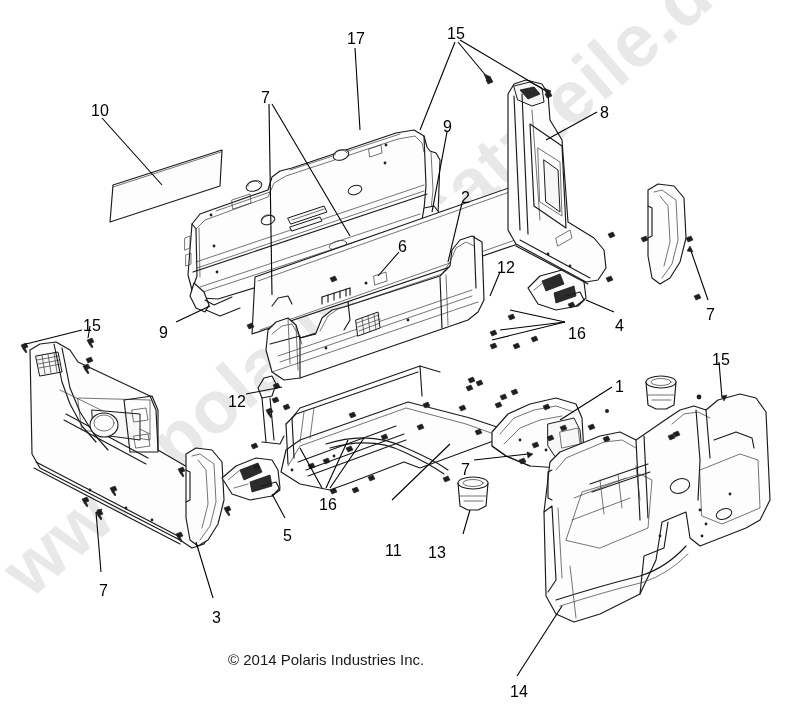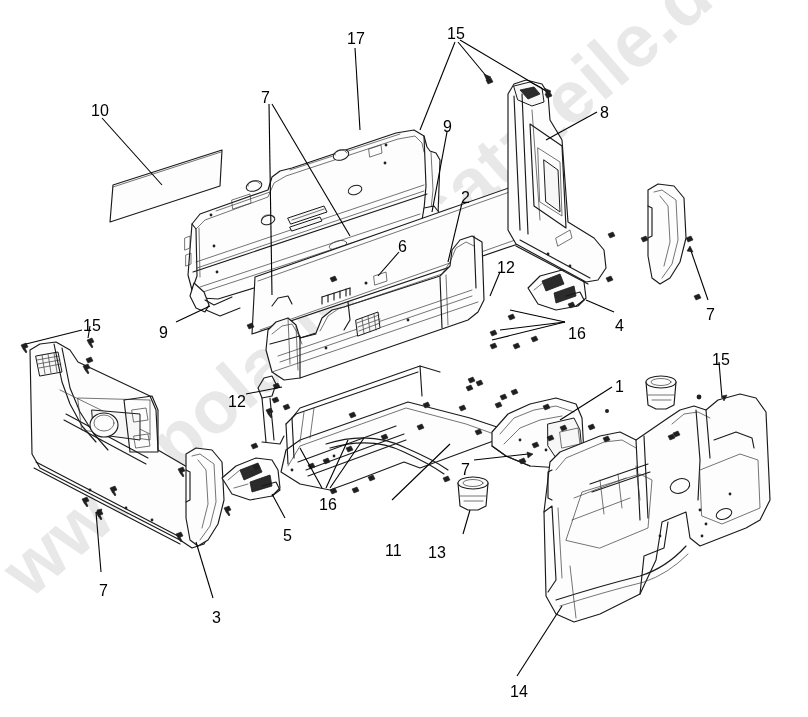--- a/index.html
+++ b/index.html
@@ -554,14 +554,15 @@
   <div class="callout-num" style="left:712px; top:352px;">15</div>
   <div class="callout-num" style="left:461px; top:462px;">7</div>
   <div class="callout-num" style="left:319px; top:497px;">16</div>
   <div class="callout-num" style="left:385px; top:511px;margin-top:32px;">11</div>
   <div class="callout-num" style="left:283px; top:528px;">5</div>
   <div class="callout-num" style="left:428px; top:545px;">13</div>
   <div class="callout-num" style="left:99px;  top:583px;">7</div>
   <div class="callout-num" style="left:212px; top:610px;">3</div>
   <div class="callout-num" style="left:510px; top:684px;">14</div>
 
+  <div id="copyright" style="left:228px; top:651px;">© 2014 Polaris Industries Inc.</div>
 
 </div>
 
 </body></html>

